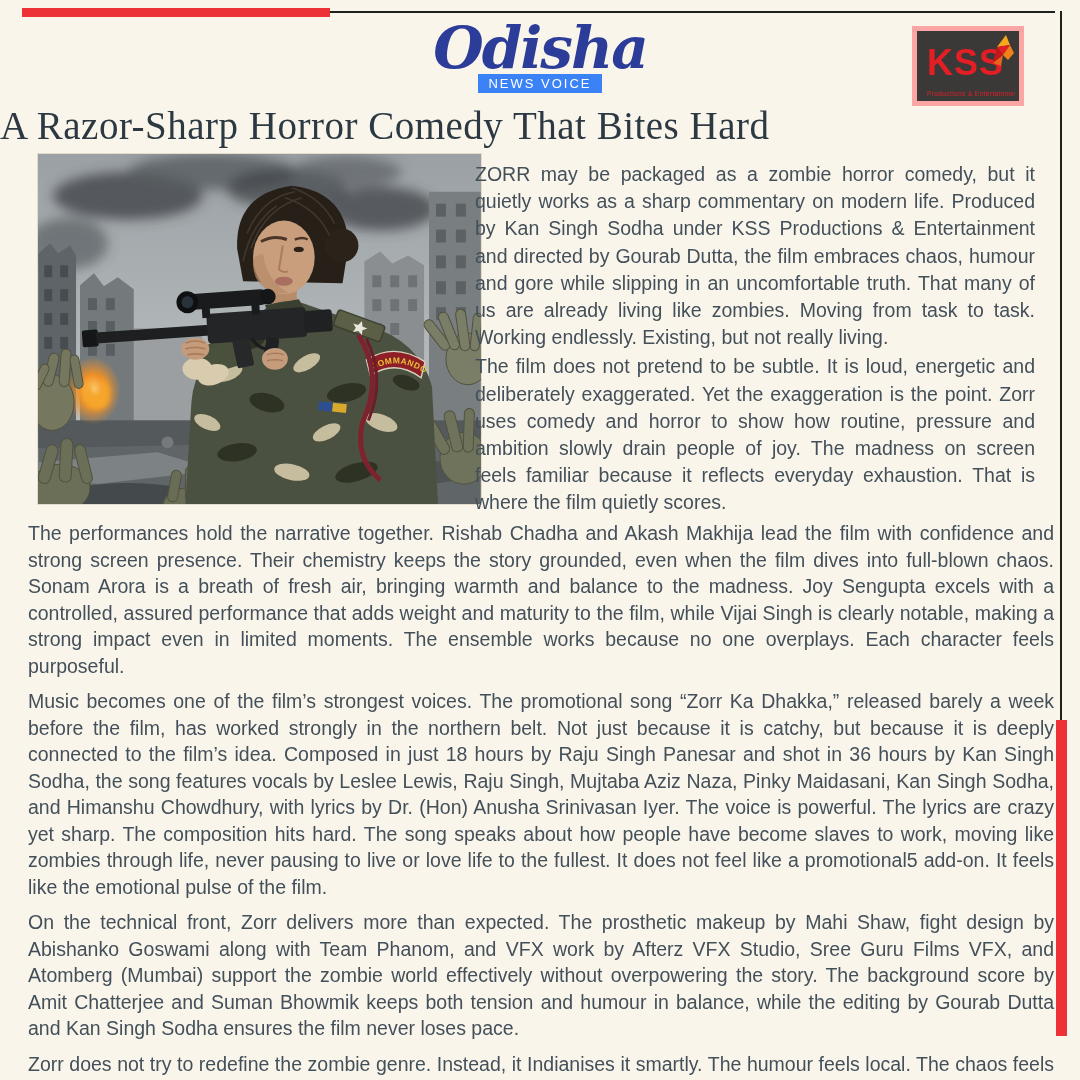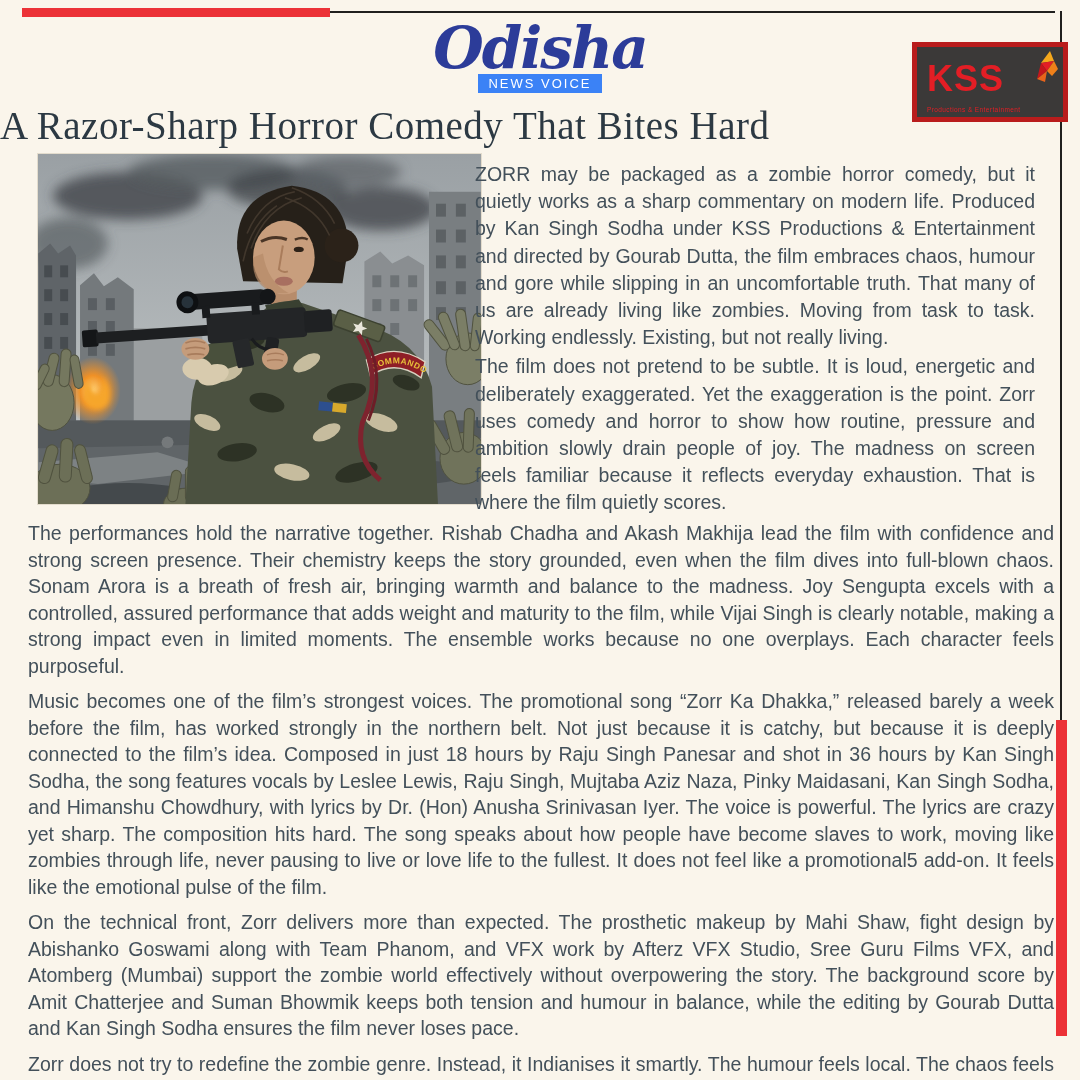--- a/index.html
+++ b/index.html
@@ -33,22 +33,22 @@
     color:#2C3C99;
     text-align:center;
   }
   .brand-tagline {
     display:block; margin:-4px auto 0; width:124px;
     background:#3b82f6; color:#ffffff;
     font-size:13px; letter-spacing:2px; line-height:19px;
     text-align:center;
   }
   .kss-logo {
-    position:absolute; left:912px; top:42px; width:156px; height:80px;
-    background:#b91c1c; padding:5px;
+    position:absolute; left:912px; top:26px; width:112px; height:80px;
+    background:#fca5a5; padding:5px;
   }
   .kss-inner {
     position:relative; width:100%; height:100%;
     background:#3B3938;
   }
   .kss-title {
     position:absolute; left:10px; top:14px;
     color:#E31E25; font-weight:bold; font-size:36px; line-height:36px;
     letter-spacing:1px;
     font-family:"Liberation Sans", sans-serif;

